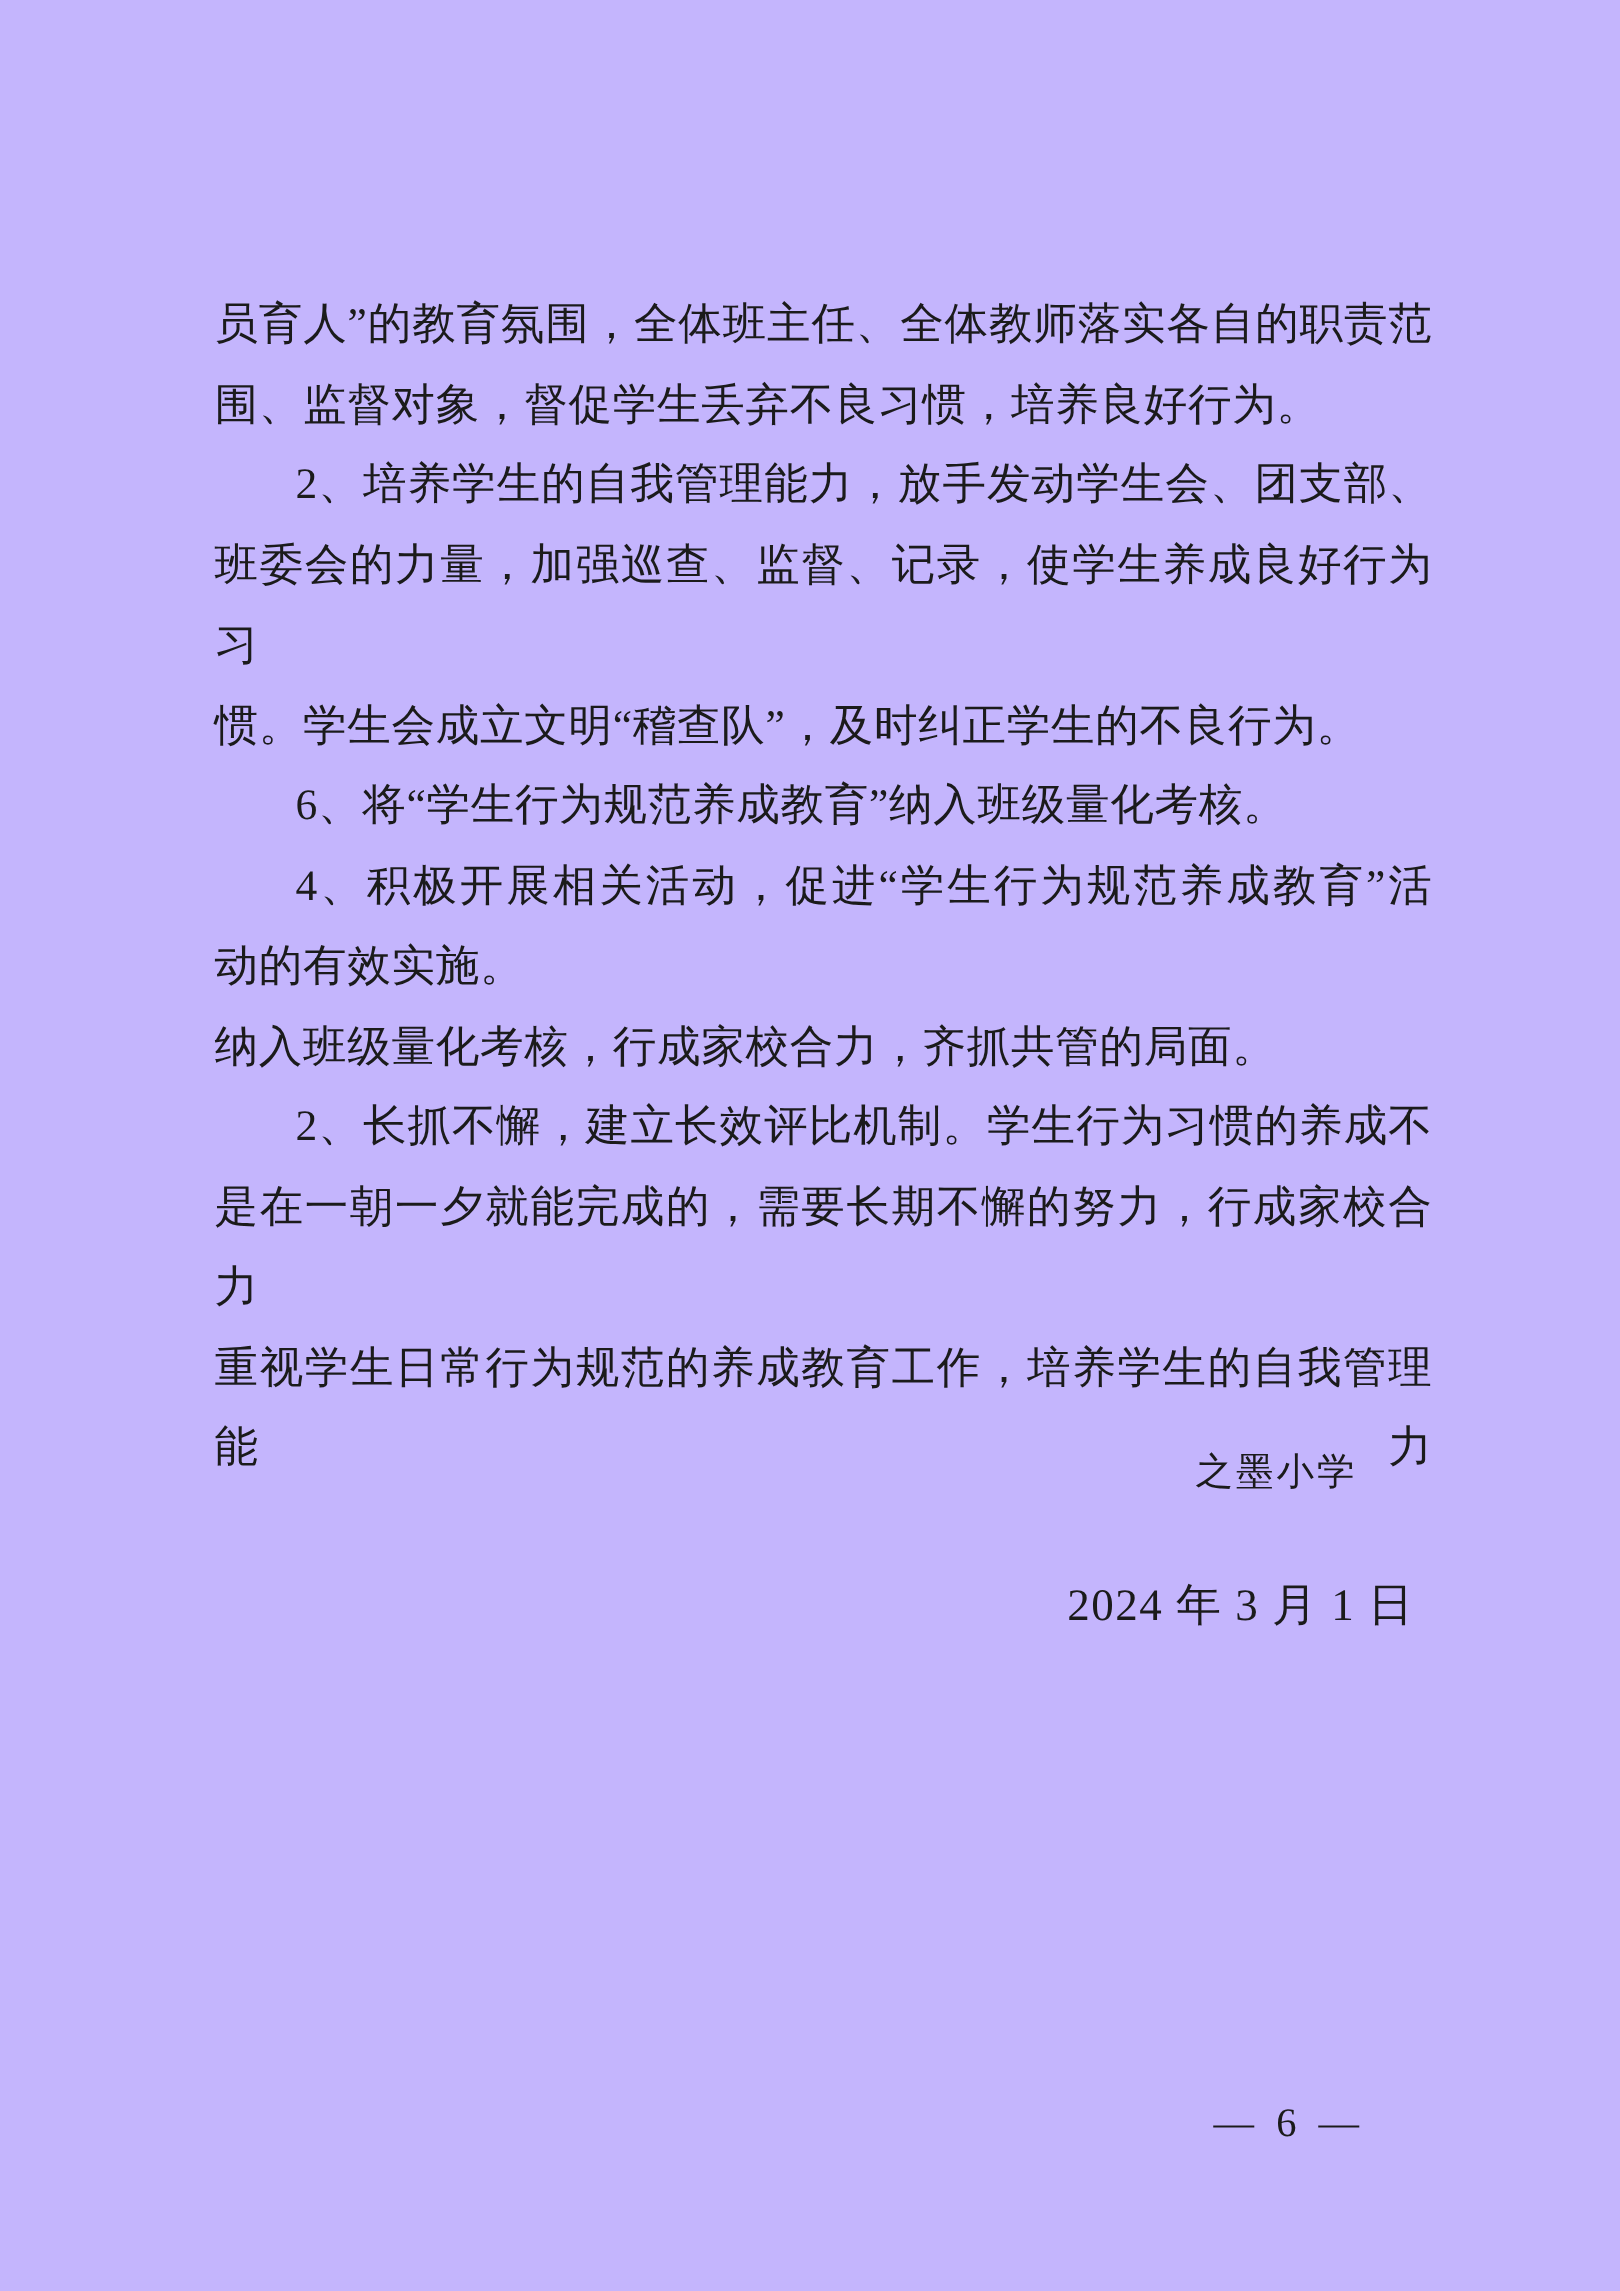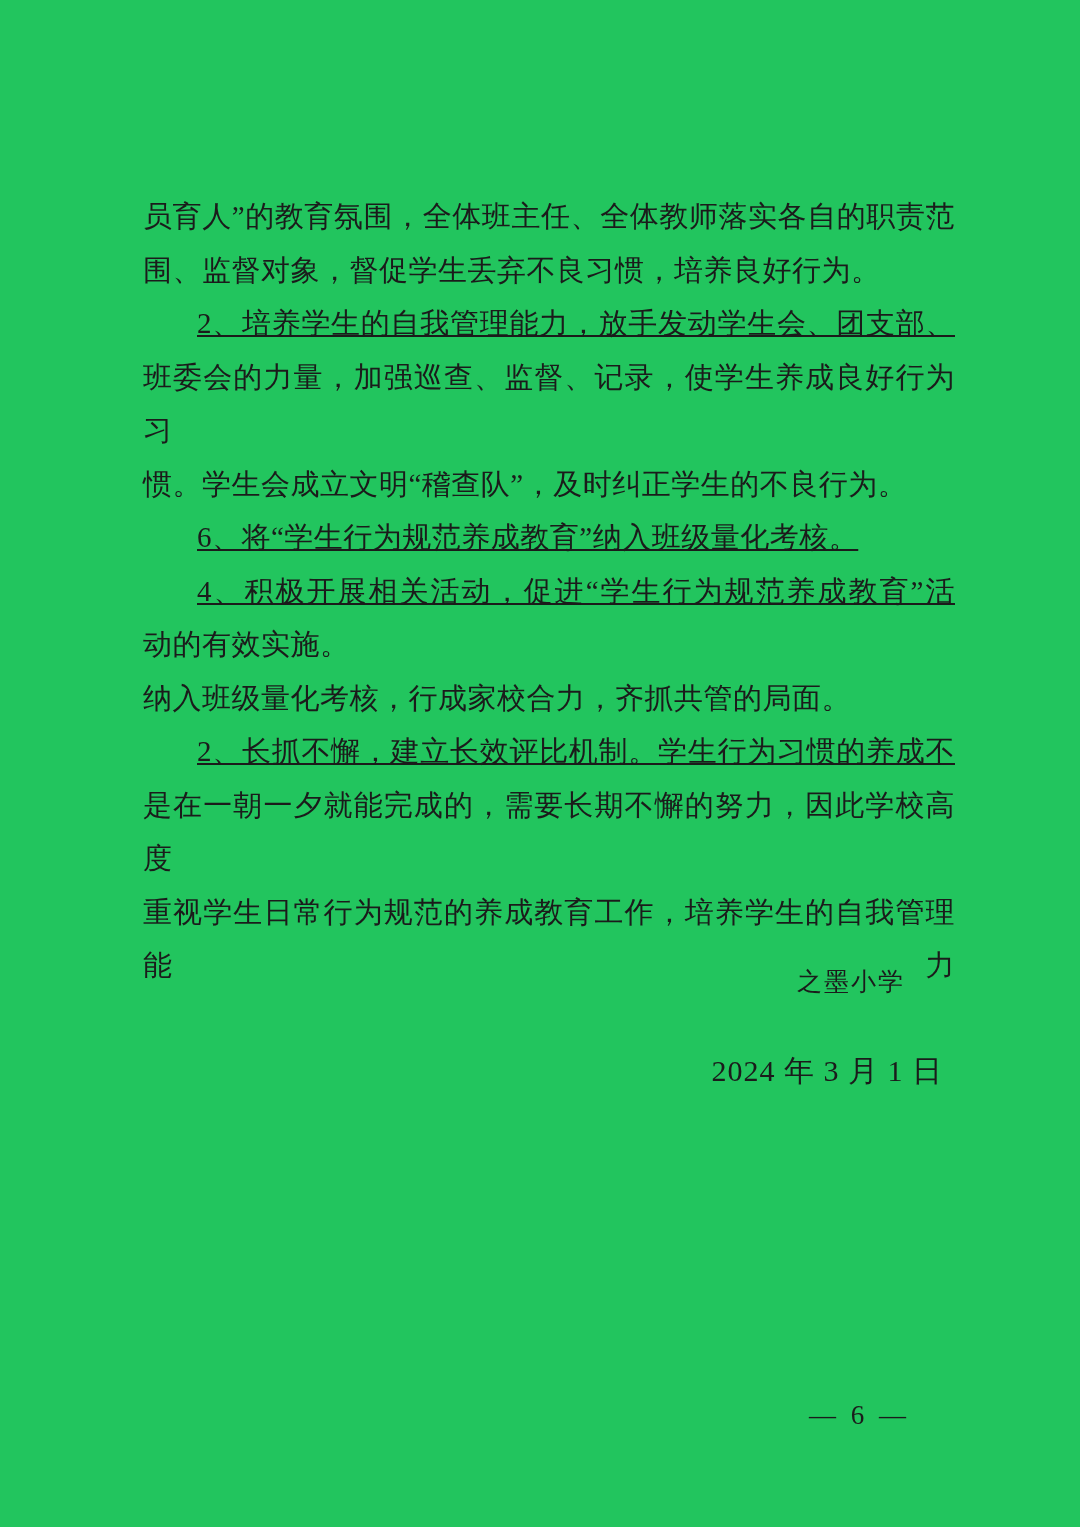--- a/index.html
+++ b/index.html
@@ -12,21 +12,21 @@
     background: #ffffff;
     position: relative;
     font-family: "Liberation Serif", "DejaVu Serif", serif;
     overflow: hidden;
   }
   .page {
     position: absolute;
     left: 0; top: 0;
     width: 1080px;
     height: 1527px;
-    background: #22c55e;
+    background: #c4b5fd;
   }
   .doc-body {
     position: absolute;
     left: 143px;
     top: 190px;
     width: 812px;
     font-size: 29px;
     line-height: 53.5px;
     color: #1b1b1b;
     letter-spacing: 0.5px;
@@ -35,21 +35,20 @@
     white-space: nowrap;
   }
   .line.fill {
     white-space: normal;
     text-align: justify;
     text-align-last: justify;
     text-justify: inter-ideograph;
   }
   .line.indent {
     text-indent: 54px;
-    text-decoration: underline;
   }
   .sig-school {
     position: absolute;
     top: 960px;
     right: 175px;
     font-size: 25px;
     line-height: 44px;
     color: #1b1b1b;
     letter-spacing: 2px;
   }
@@ -82,21 +81,21 @@
     <div class="line fill">员育人”的教育氛围，全体班主任、全体教师落实各自的职责范</div>
     <div class="line">围、监督对象，督促学生丢弃不良习惯，培养良好行为。</div>
     <div class="line fill indent">2、培养学生的自我管理能力，放手发动学生会、团支部、</div>
     <div class="line fill">班委会的力量，加强巡查、监督、记录，使学生养成良好行为习</div>
     <div class="line">惯。学生会成立文明“稽查队”，及时纠正学生的不良行为。</div>
     <div class="line indent">6、将“学生行为规范养成教育”纳入班级量化考核。</div>
     <div class="line fill indent">4、积极开展相关活动，促进“学生行为规范养成教育”活</div>
     <div class="line">动的有效实施。</div>
     <div class="line">纳入班级量化考核，行成家校合力，齐抓共管的局面。</div>
     <div class="line fill indent">2、长抓不懈，建立长效评比机制。学生行为习惯的养成不</div>
-    <div class="line fill">是在一朝一夕就能完成的，需要长期不懈的努力，因此学校高度</div>
+    <div class="line fill">是在一朝一夕就能完成的，需要长期不懈的努力，行成家校合力</div>
     <div class="line fill">重视学生日常行为规范的养成教育工作，培养学生的自我管理能力</div>
   </div>
 
   <div class="sig-school">之墨小学</div>
   <div class="sig-date">2024 年 3 月 1 日</div>
 
   <div class="page-footer">— 6 —</div>
 
 </div>
 

